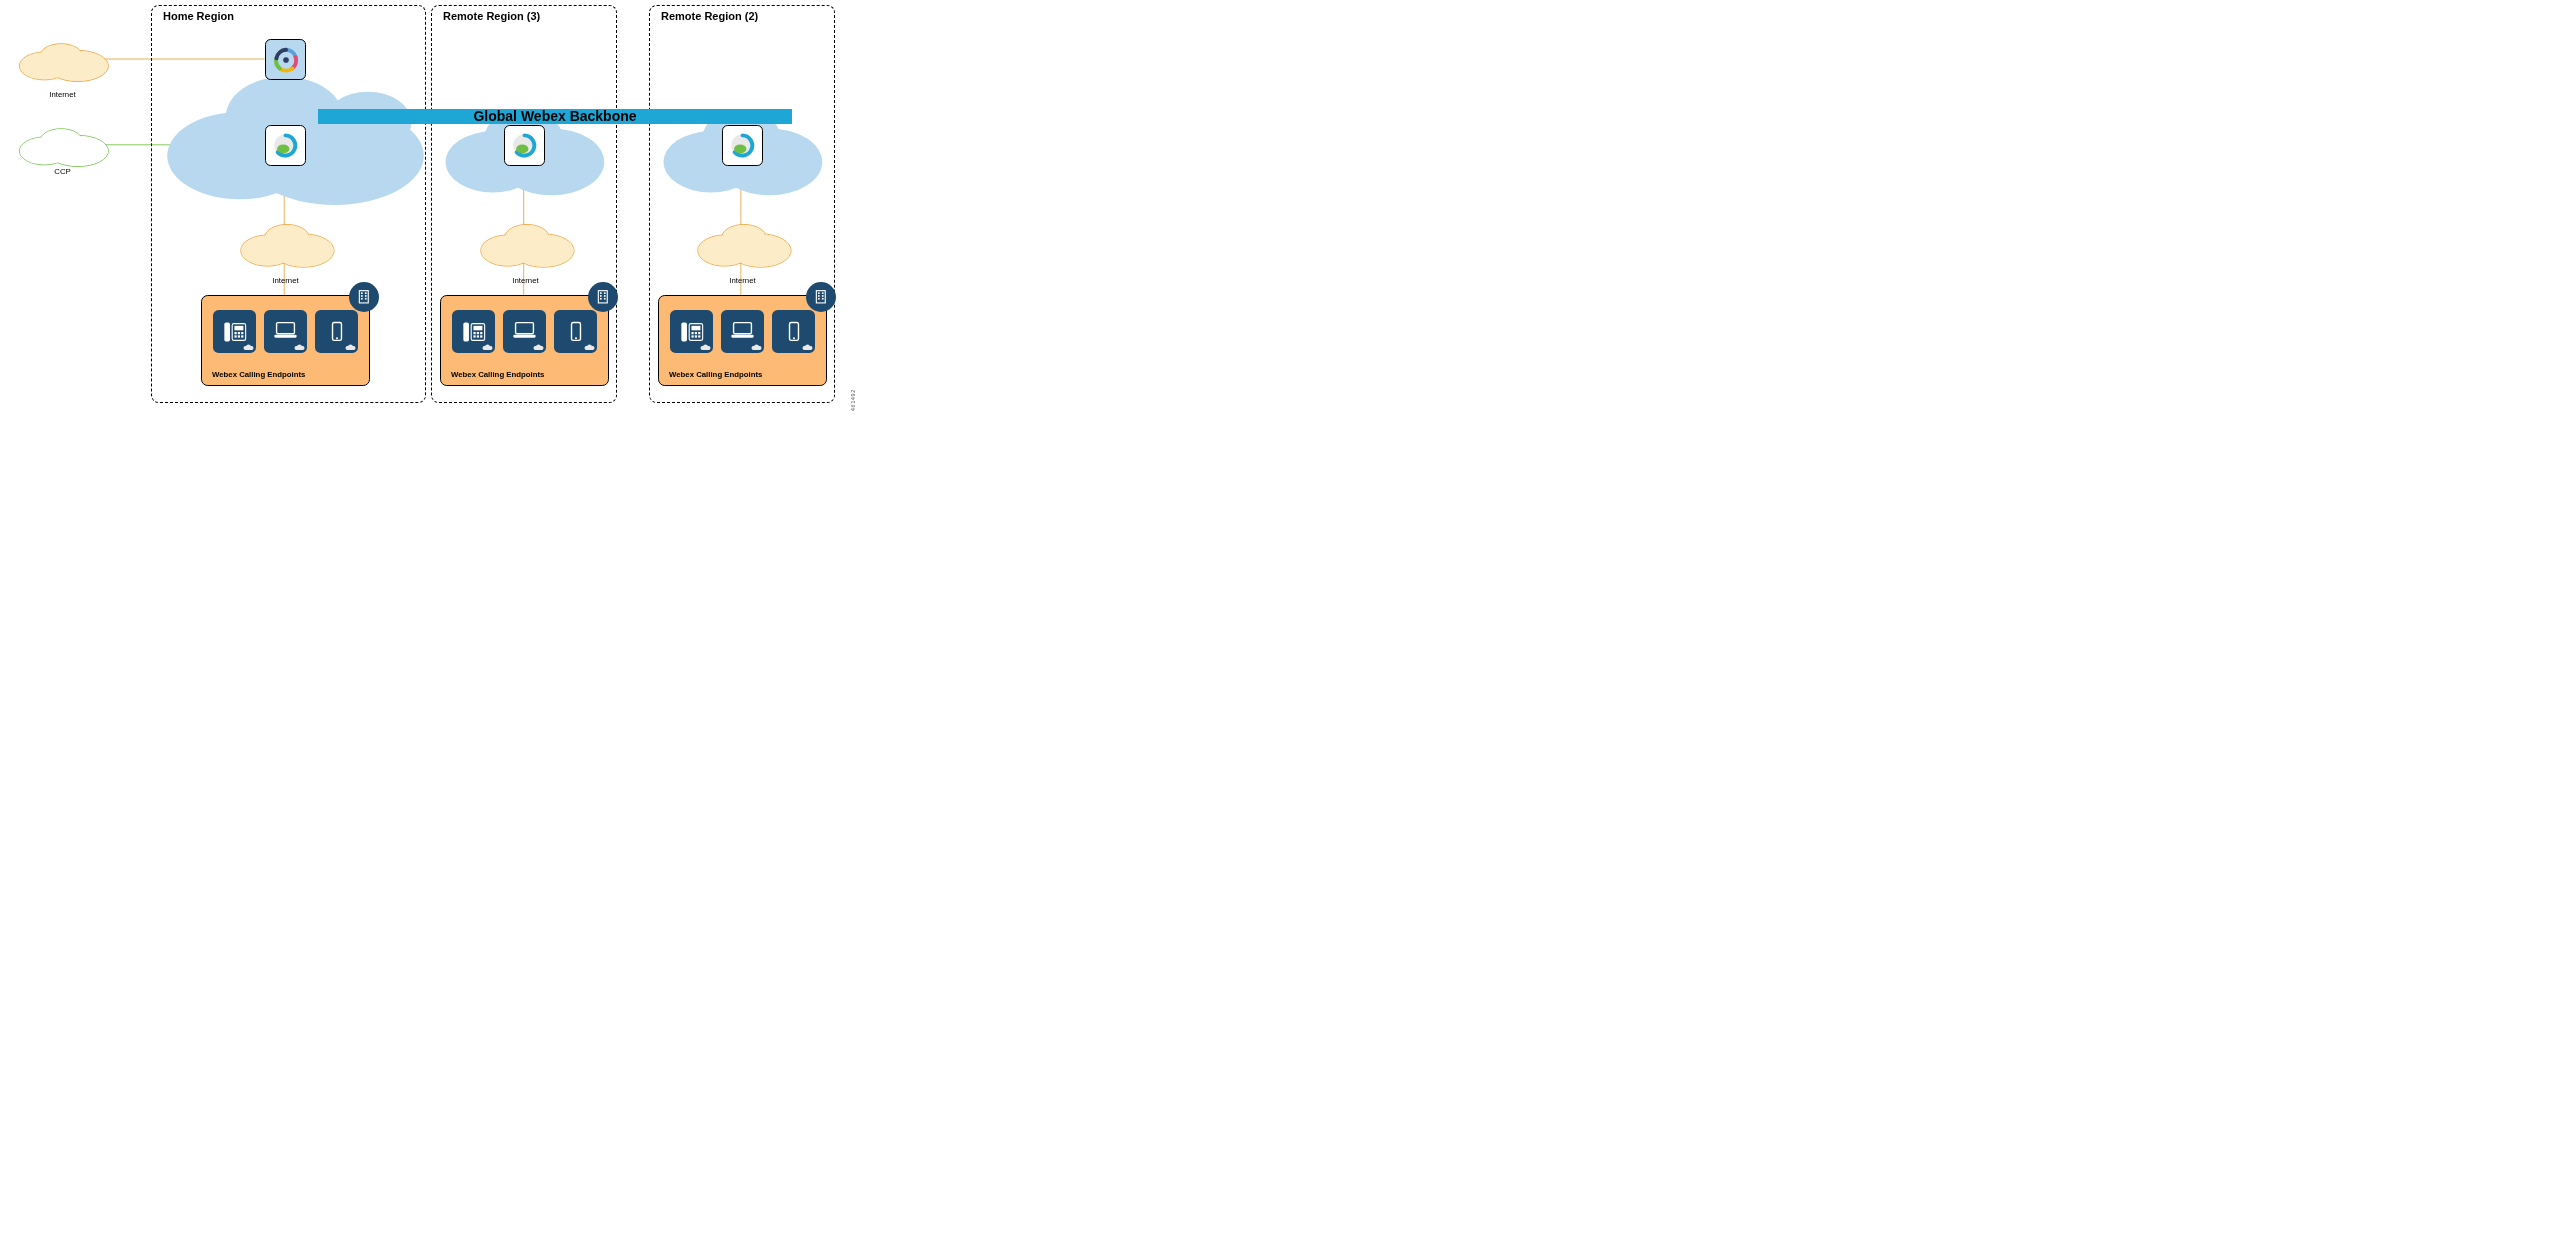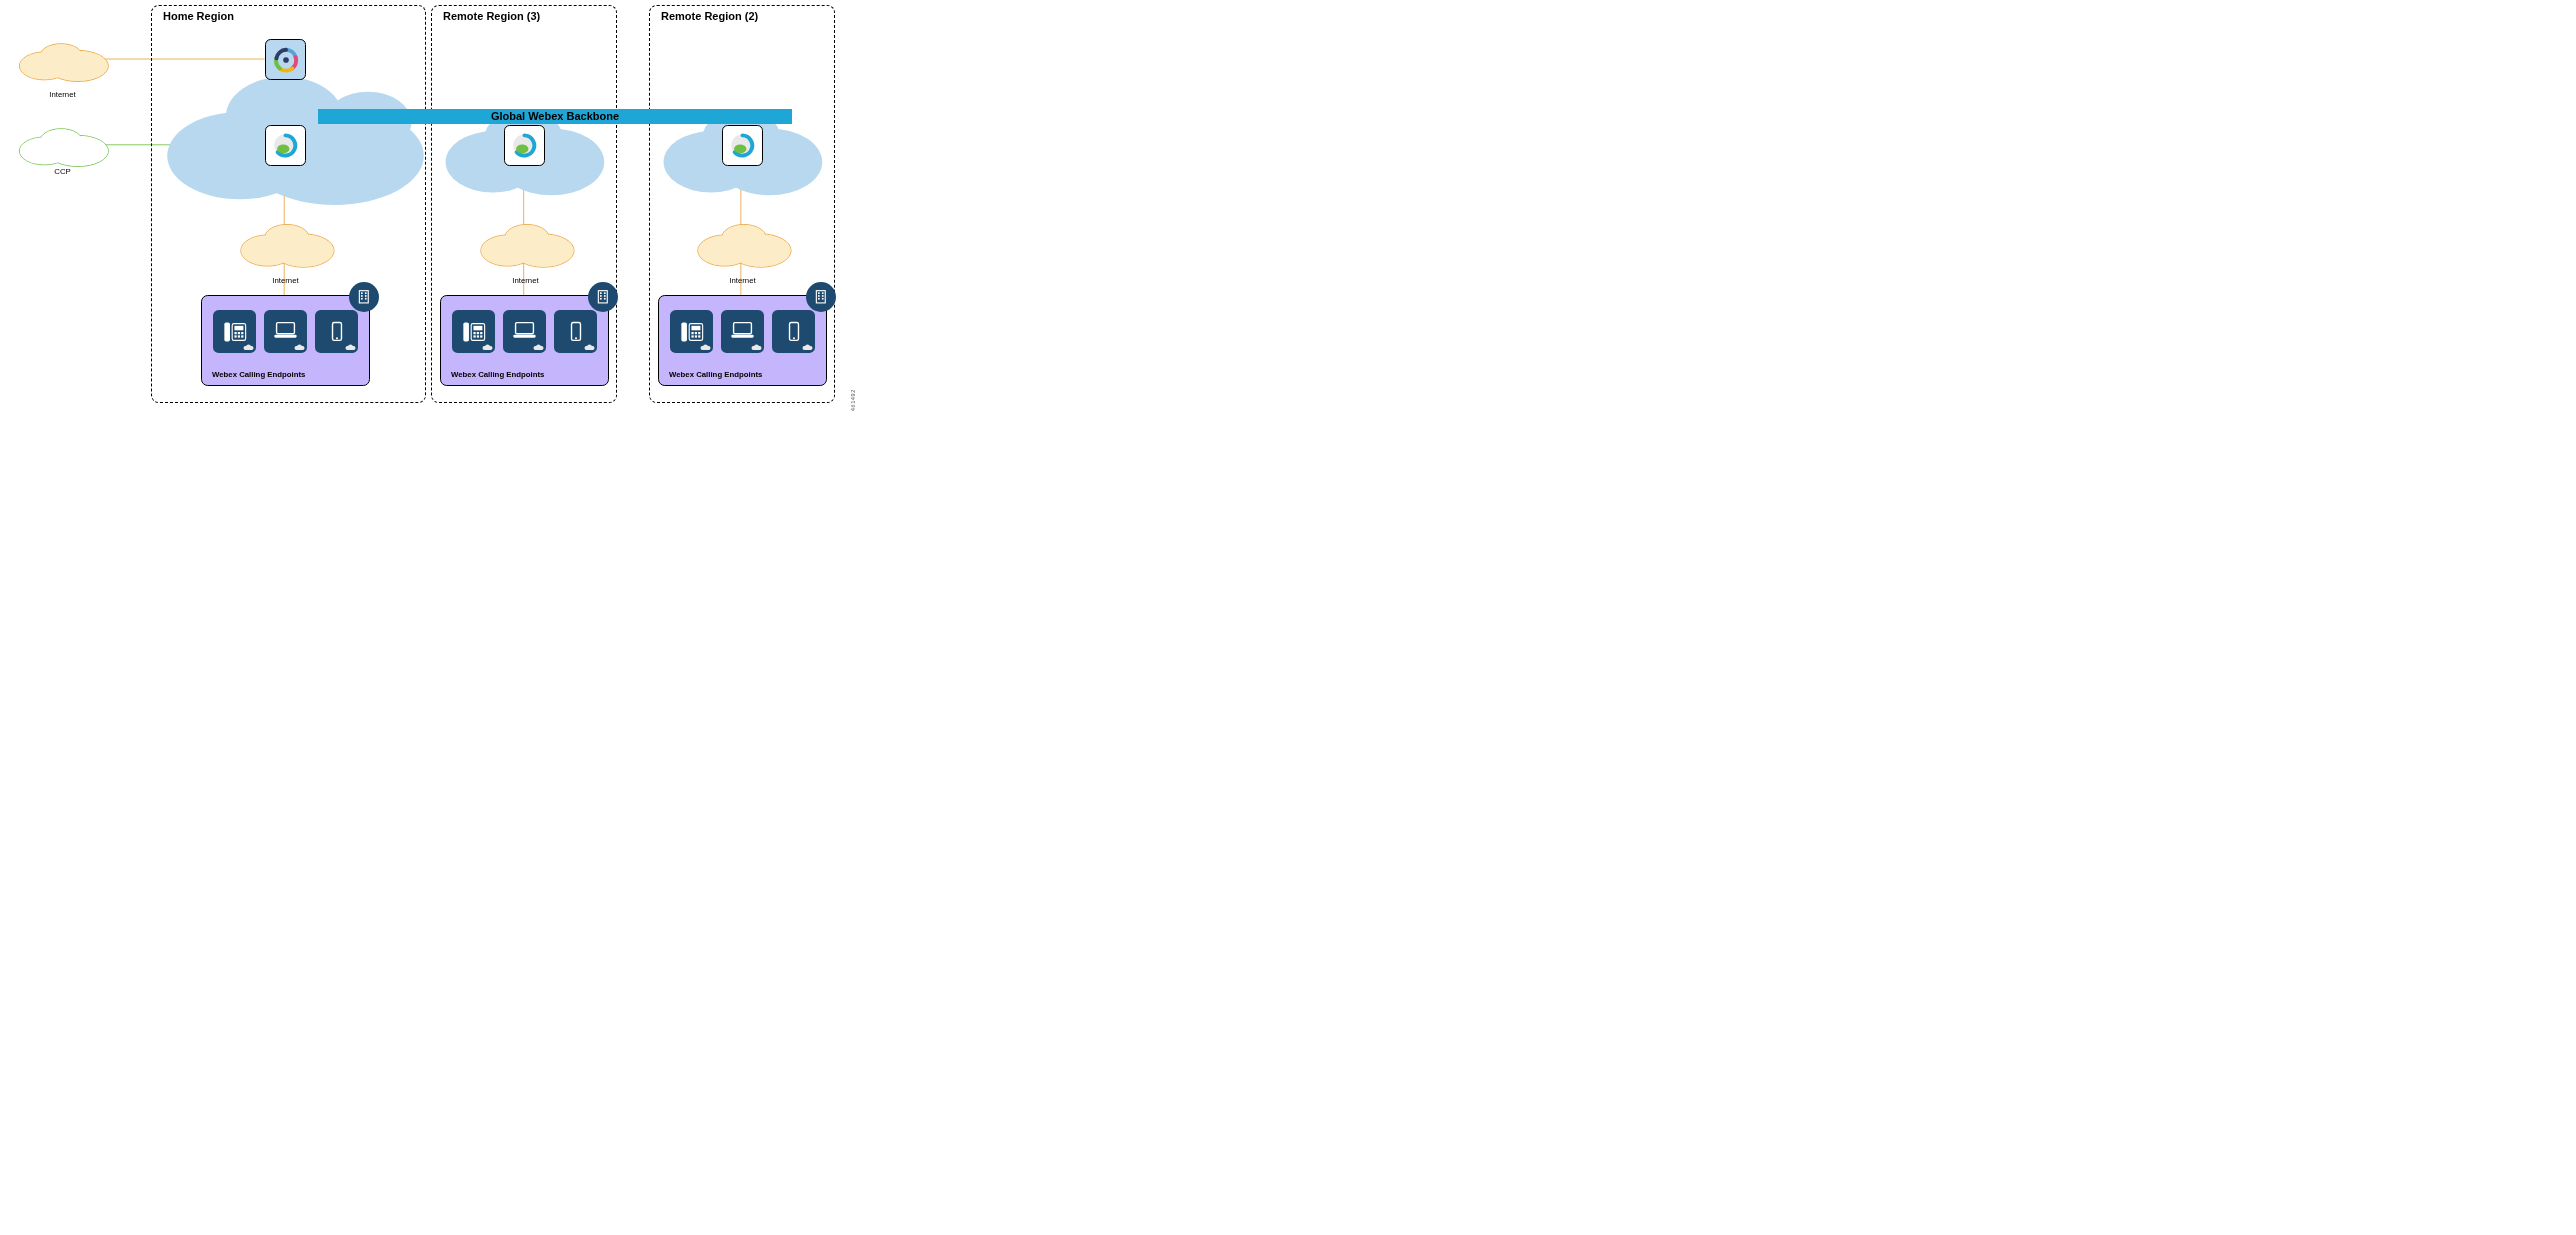--- a/index.html
+++ b/index.html
@@ -49,33 +49,33 @@
     border-radius: 5.6px;
     background: #fff;
     display: flex; align-items: center; justify-content: center;
   }
 
   
   .backbone {
     position: absolute;
     background: #1da6d6;
     color: #000;
-    font-size: 11px;
+    font-size: 14px;
     font-weight: bold;
     display: flex;
     align-items: center;
     justify-content: center;
   }
 
   
   .endpoints {
     position: absolute;
     border: 0.8px solid #000;
     border-radius: 6.7px;
-    background: #c4b5fd;
+    background: #fdba74;
   }
   .endpoints-label {
     position: absolute;
     left: 10px;
     bottom: 5.6px;
     font-size: 7.8px;
     font-weight: bold;
   }
   .device {
     position: absolute;

